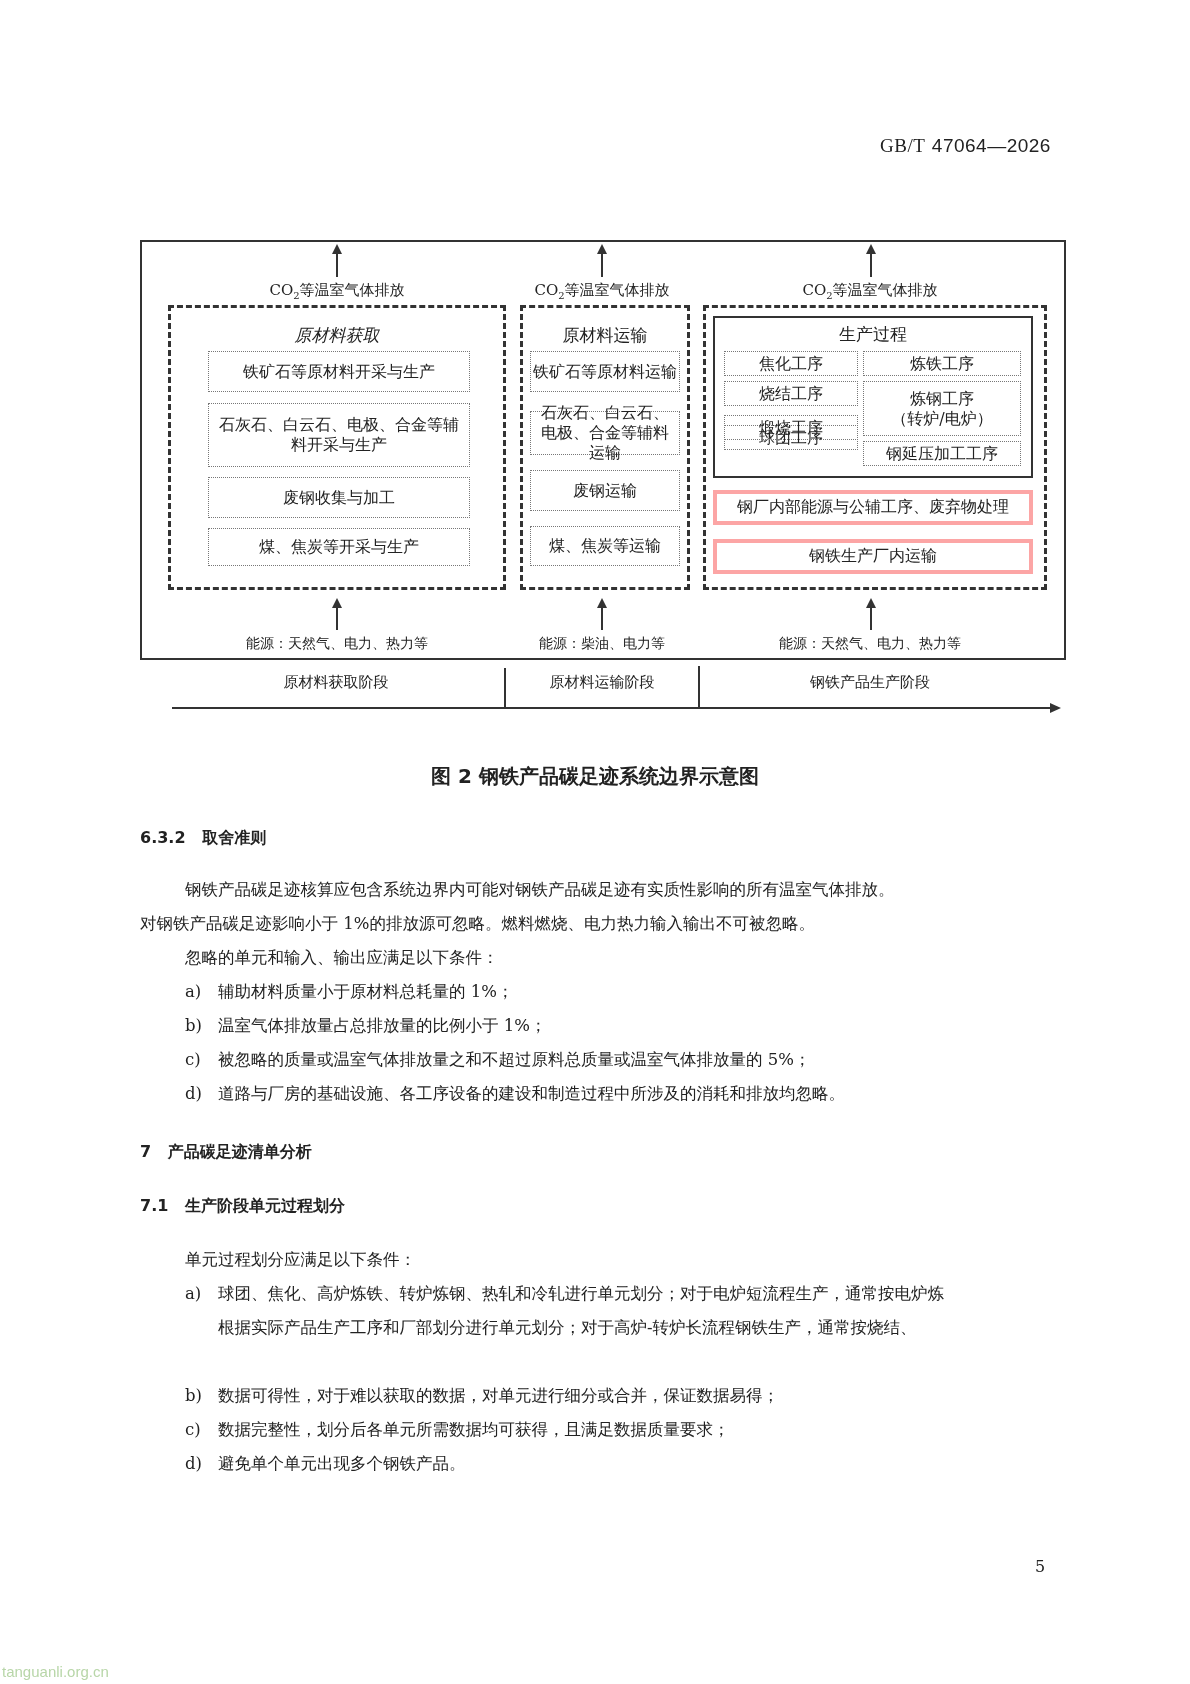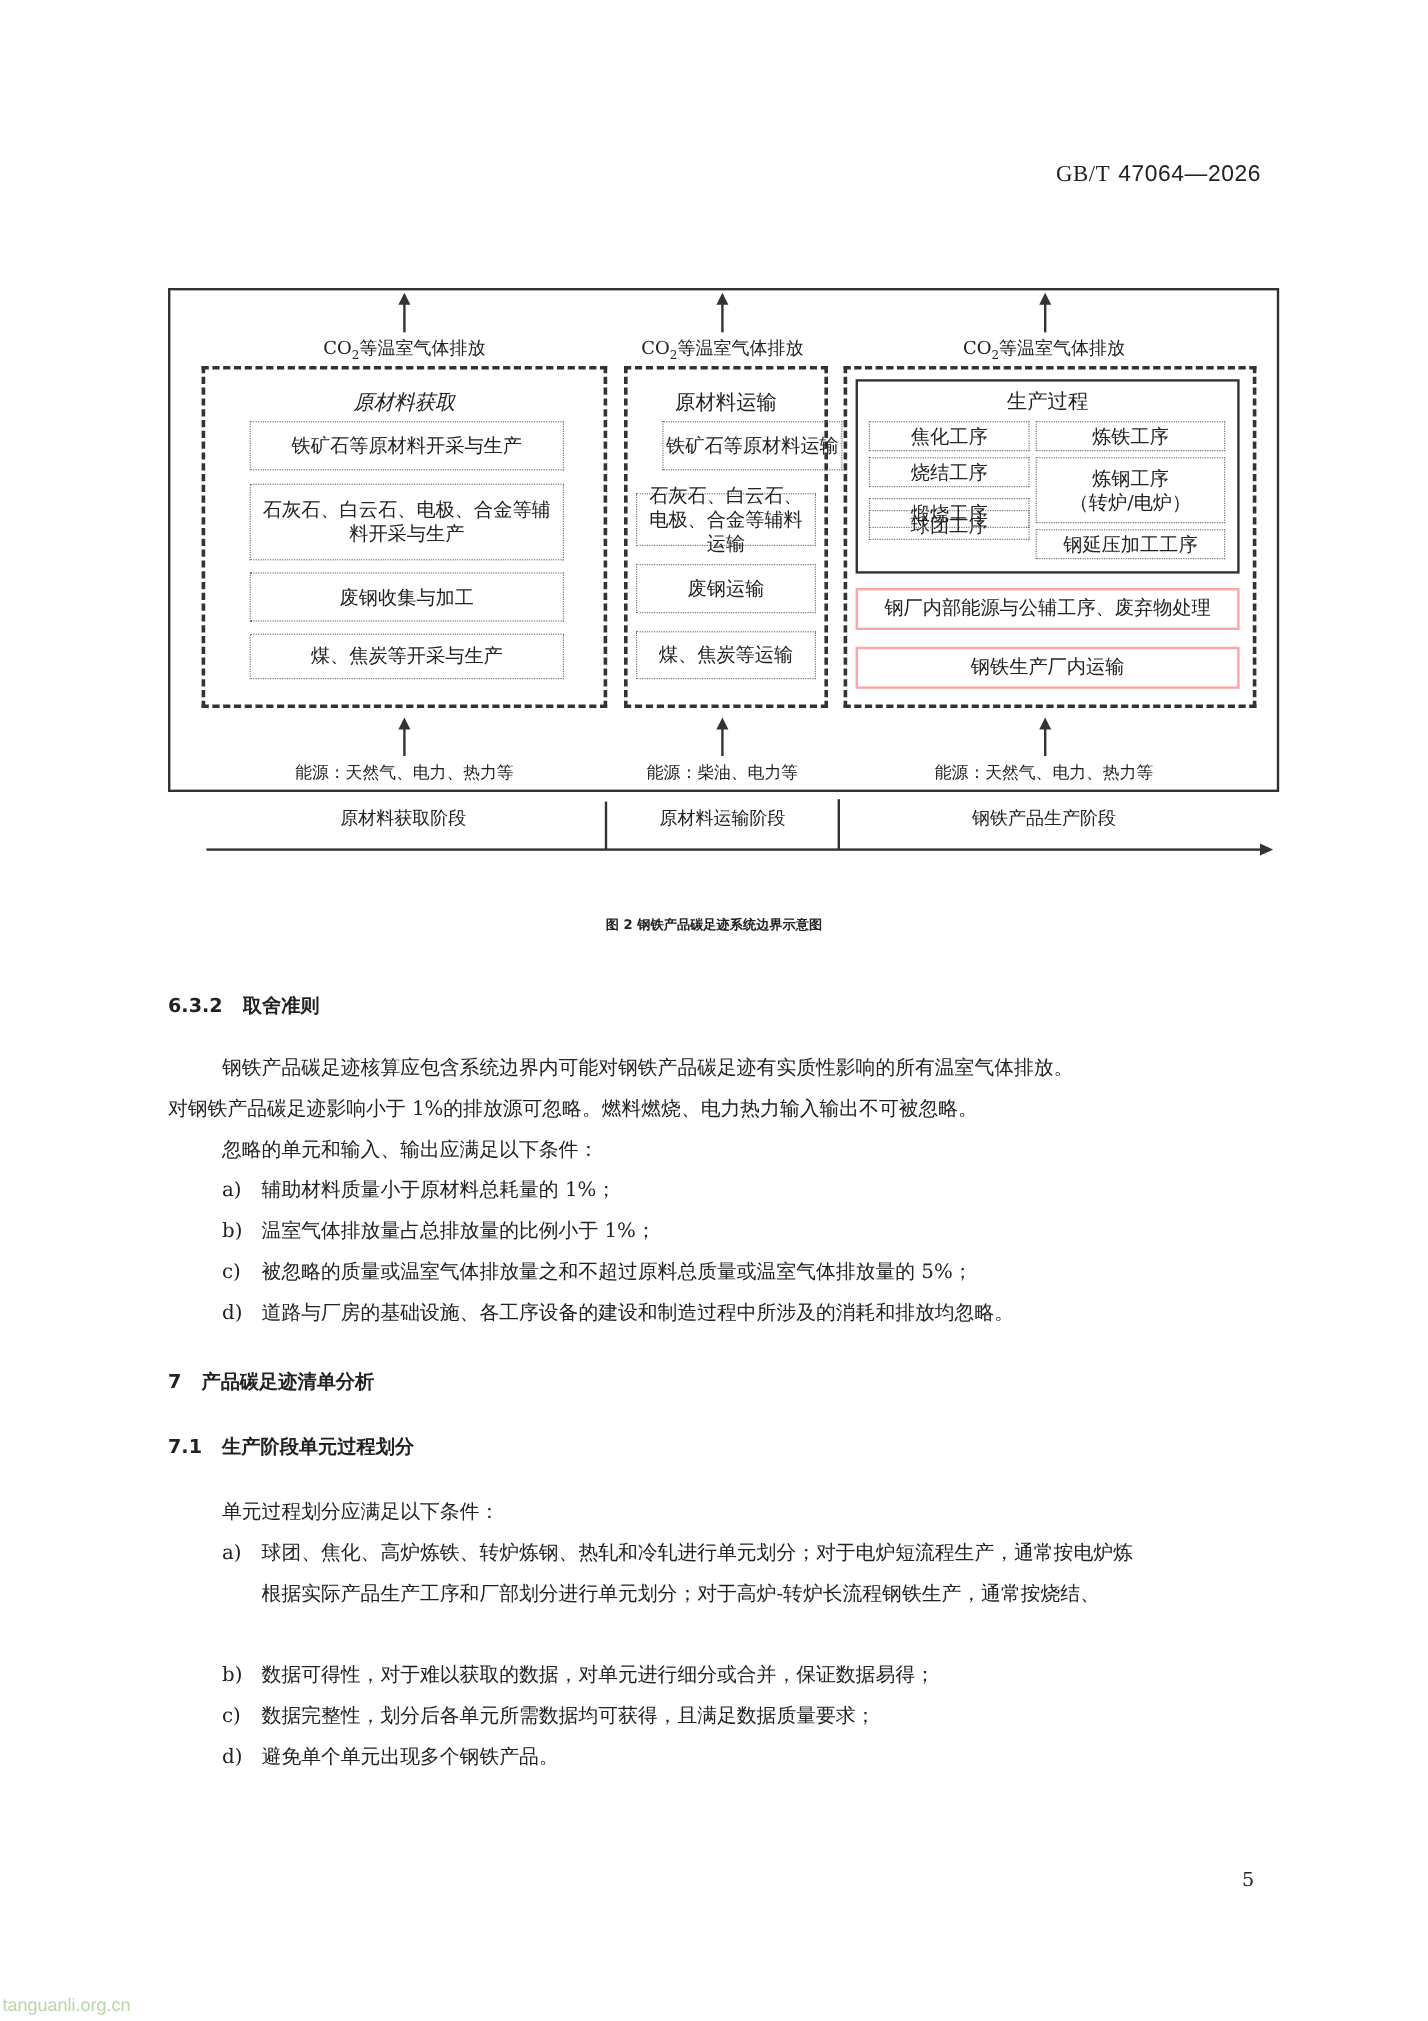--- a/index.html
+++ b/index.html
@@ -7,29 +7,29 @@
          font-family:"DejaVu Serif","Liberation Serif",serif; color:#222; }
   .abs { position:absolute; }
   .hdr { left:880px; top:134px; font-size:19px; letter-spacing:0.5px; }
   .hdr .gb { font-family:"Liberation Serif",serif; font-weight:normal; }
   .hdr .num { font-family:"Liberation Sans",sans-serif; }
 
   
   .fig-outer { left:140px; top:240px; width:926px; height:420px; border:2px solid #333; box-sizing:border-box; }
   .dash-box { border:3px dashed #333; box-sizing:border-box; }
   .dot-box { border:1px dotted #777; box-sizing:border-box; display:flex; align-items:center; justify-content:center; text-align:center; font-size:16px; line-height:20px; }
-  .solid-box { border:2px solid #fca5a5; box-sizing:border-box; display:flex; align-items:center; justify-content:center; font-size:16px; }
+  .solid-box { border:4px solid #fca5a5; box-sizing:border-box; display:flex; align-items:center; justify-content:center; font-size:16px; }
   .lbl { font-size:15px; text-align:center; white-space:nowrap; }
   .title { font-size:17px; text-align:center; }
   .vline { width:2px; background:#333; }
   .arrow-up { width:0; height:0; border-left:5px solid transparent; border-right:5px solid transparent; border-bottom:10px solid #333; }
   .arrow-right { width:0; height:0; border-top:5px solid transparent; border-bottom:5px solid transparent; border-left:11px solid #333; }
   sub { font-size:10px; }
 
-  .caption { left:0; width:1190px; top:763px; text-align:center; font-family:"DejaVu Sans","Liberation Sans",sans-serif; font-size:11px; font-weight:bold; }
+  .caption { left:0; width:1190px; top:763px; text-align:center; font-family:"DejaVu Sans","Liberation Sans",sans-serif; font-size:20px; font-weight:bold; }
   .h { font-family:"DejaVu Sans","Liberation Sans",sans-serif; font-size:16px; font-weight:bold; }
   .p { font-size:16.5px; line-height:34px; }
   .li-mark { position:absolute; left:0; }
   .pgnum { font-size:16px; }
   .wm { color:#b8d6a8; font-family:"Liberation Sans",sans-serif; font-size:15px; }
 </style>
 </head>
 <body>
 
 <div class="abs hdr">
@@ -55,21 +55,21 @@
   <div class="abs arrow-up" style="left:332px;top:598px;"></div>
   <div class="abs lbl" style="left:212px;top:635px;width:250px;font-size:14px;">能源：天然气、电力、热力等</div>
 
   <div class="abs vline" style="left:601px;top:247px;height:30px;"></div>
   <div class="abs arrow-up" style="left:597px;top:244px;"></div>
   <div class="abs lbl" style="left:522px;top:281px;width:160px;">
     <span>CO</span><sub>2</sub><span>等温室气体排放</span>
   </div>
   <div class="abs dash-box" style="left:520px;top:305px;width:170px;height:285px;"></div>
   <div class="abs title" style="left:520px;top:324px;width:170px;">原材料运输</div>
-  <div class="abs dot-box" style="left:552px;top:351px;width:150px;height:41px;">铁矿石等原材料运输</div>
+  <div class="abs dot-box" style="left:530px;top:351px;width:150px;height:41px;">铁矿石等原材料运输</div>
   <div class="abs dot-box" style="left:530px;top:411px;width:150px;height:44px;padding:0 4px;">石灰石、白云石、电极、合金等辅料运输</div>
   <div class="abs dot-box" style="left:530px;top:470px;width:150px;height:41px;">废钢运输</div>
   <div class="abs dot-box" style="left:530px;top:526px;width:150px;height:40px;">煤、焦炭等运输</div>
   <div class="abs vline" style="left:601px;top:602px;height:28px;"></div>
   <div class="abs arrow-up" style="left:597px;top:598px;"></div>
   <div class="abs lbl" style="left:522px;top:635px;width:160px;font-size:14px;">能源：柴油、电力等</div>
 
   <div class="abs vline" style="left:870px;top:247px;height:30px;"></div>
   <div class="abs arrow-up" style="left:866px;top:244px;"></div>
   <div class="abs lbl" style="left:745px;top:281px;width:250px;">

